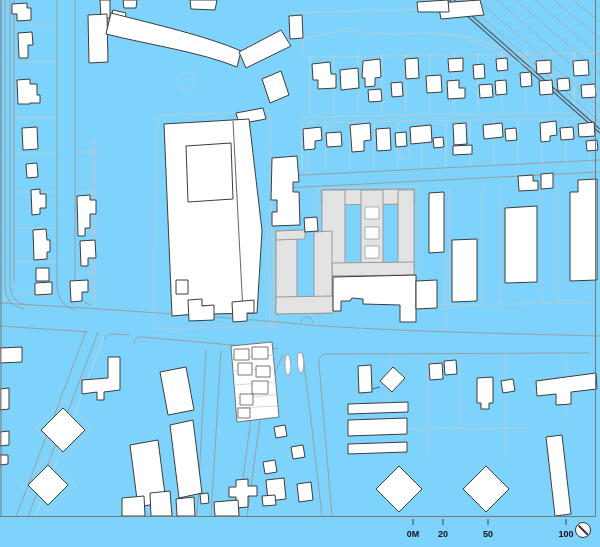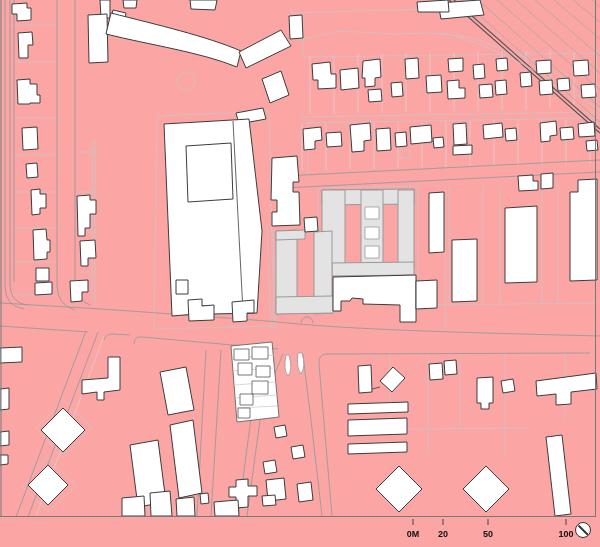--- a/index.html
+++ b/index.html
@@ -1,16 +1,16 @@
 <!DOCTYPE html>
 <html><head>
 <meta charset="utf-8">
 <style>
   html,body{margin:0;padding:0;background:#ffffff;}
-  .canvas{position:relative;width:600px;height:547px;background:#fca5a5;overflow:hidden;
+  .canvas{position:relative;width:600px;height:547px;background:#7dd3fc;overflow:hidden;
           font-family:"Liberation Sans",sans-serif;}
   svg{display:block;}
   .bld{fill:#ffffff;stroke:#3c3c3c;stroke-width:1;stroke-linejoin:miter;}
   .bldthin{fill:#ffffff;stroke:#555555;stroke-width:.8;}
   .parcel{fill:none;stroke:#c9c9c9;stroke-width:.7;}
   .parcel-light{fill:none;stroke:#dcdcdc;stroke-width:.6;}
   .road{fill:none;stroke:#9a9a9a;stroke-width:.9;}
   .island{fill:#ffffff;stroke:#9a9a9a;stroke-width:.8;}
   .rail-dark{fill:none;stroke:#555555;stroke-width:1.2;}
   .rail-light{fill:none;stroke:#a8a8a8;stroke-width:.8;}

